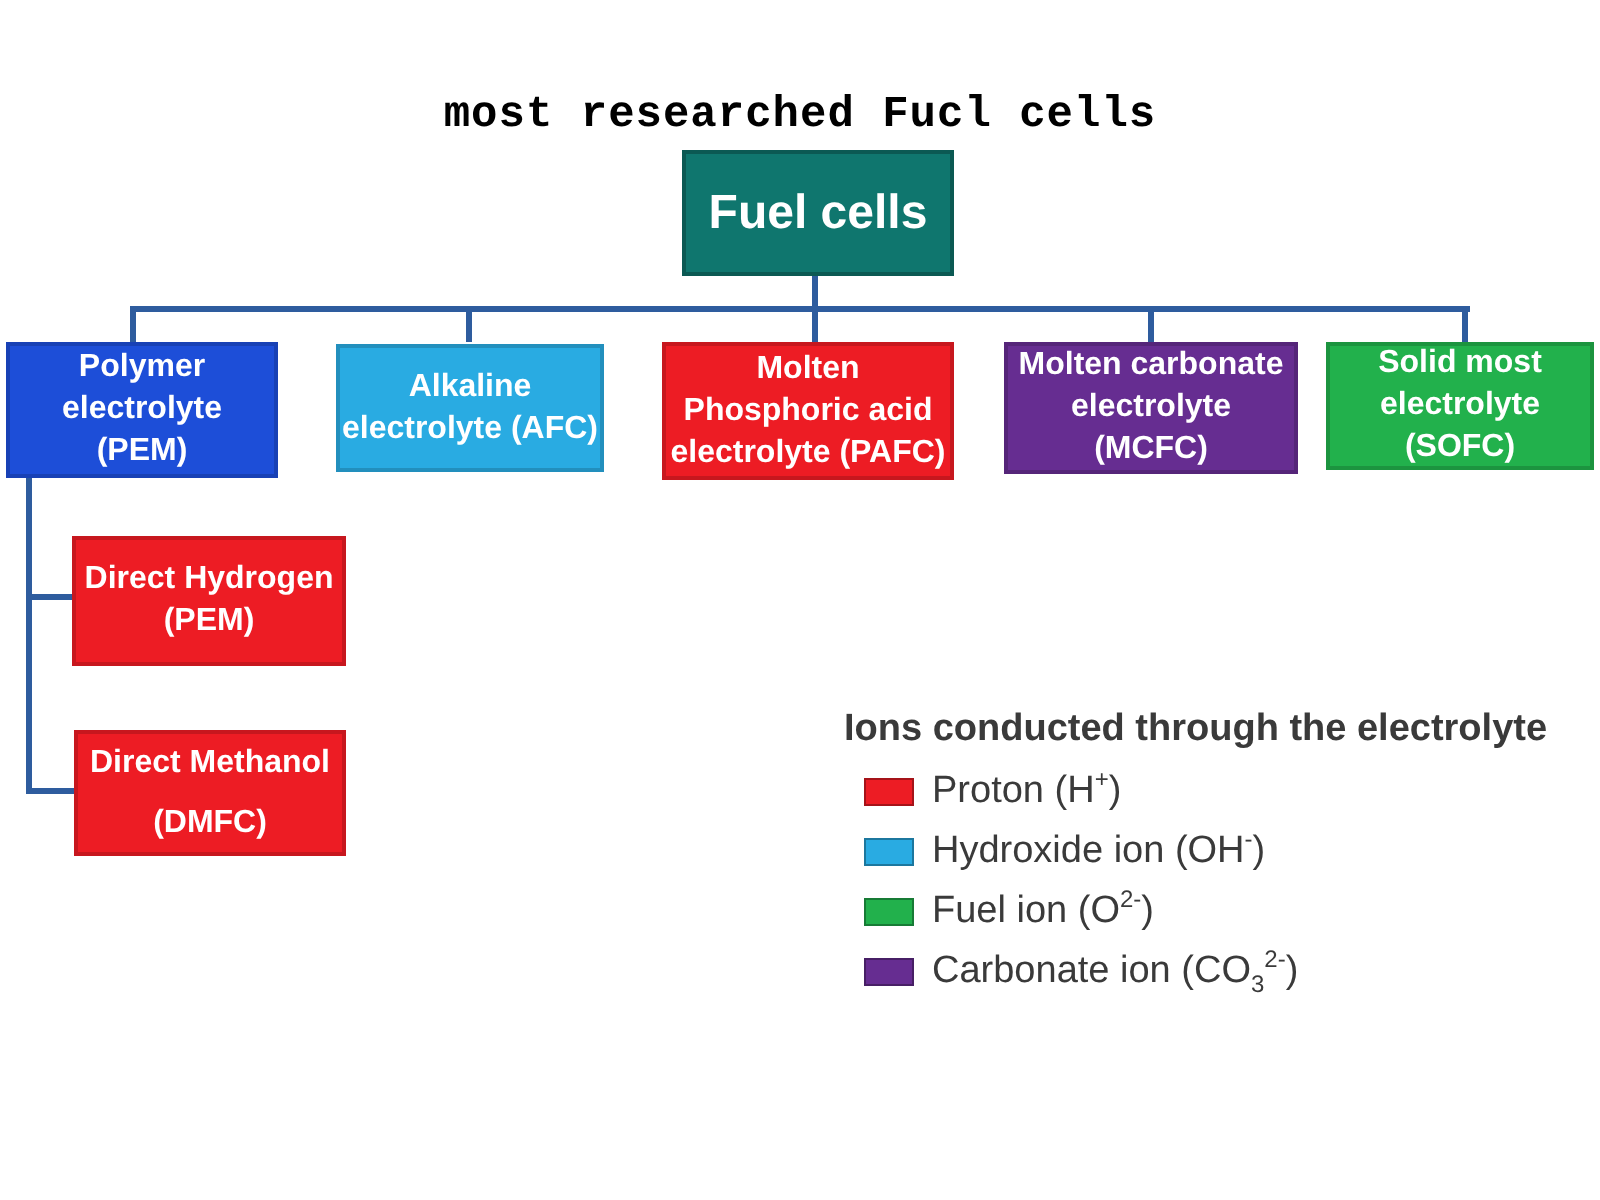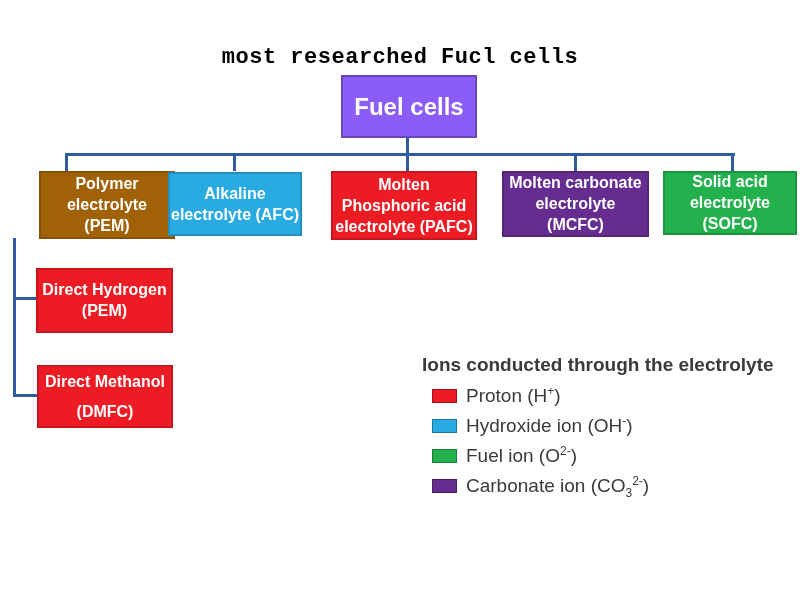--- a/index.html
+++ b/index.html
@@ -106,25 +106,25 @@
   <div class="line h-main" style="background-color: rgb(46, 92, 158);"></div>
   <div class="line drop d0" style="background-color: rgb(46, 92, 158);"></div>
   <div class="line drop d1" style="background-color: rgb(46, 92, 158);"></div>
   <div class="line drop d2" style="background-color: rgb(46, 92, 158);"></div>
   <div class="line drop d3" style="background-color: rgb(46, 92, 158);"></div>
   <div class="line drop d4" style="background-color: rgb(46, 92, 158);"></div>
   <div class="line v-sub" style="background-color: rgb(46, 92, 158);"></div>
   <div class="line stub1" style="background-color: rgb(46, 92, 158);"></div>
   <div class="line stub2" style="background-color: rgb(46, 92, 158);"></div>
 
-  <div class="box root" style="background-color: #8b5cf6;">
+  <div class="box root" style="background-color: #0f766e;">
     <span class="ln">Fuel cells</span>
   </div>
 
-  <div class="box b0" style="background-color: #a16207; margin-left: 36px;">
+  <div class="box b0" style="background-color: #1d4ed8;">
     <span class="ln">Polymer</span>
     <span class="ln">electrolyte</span>
     <span class="ln">(PEM)</span>
   </div>
 
   <div class="box b1" style="background-color: rgb(41, 171, 226);">
     <span class="ln">Alkaline</span>
     <span class="ln">electrolyte (AFC)</span>
   </div>
 
@@ -134,21 +134,21 @@
     <span class="ln">electrolyte (PAFC)</span>
   </div>
 
   <div class="box b3" style="background-color: rgb(102, 45, 145);">
     <span class="ln">Molten carbonate</span>
     <span class="ln">electrolyte</span>
     <span class="ln">(MCFC)</span>
   </div>
 
   <div class="box b4" style="background-color: rgb(34, 177, 76);">
-    <span class="ln">Solid acid</span>
+    <span class="ln">Solid most</span>
     <span class="ln">electrolyte</span>
     <span class="ln">(SOFC)</span>
   </div>
 
   <div class="box s0" style="background-color: rgb(237, 28, 36);">
     <span class="ln">Direct Hydrogen</span>
     <span class="ln">(PEM)</span>
   </div>
 
   <div class="box s1" style="background-color: rgb(237, 28, 36);">

